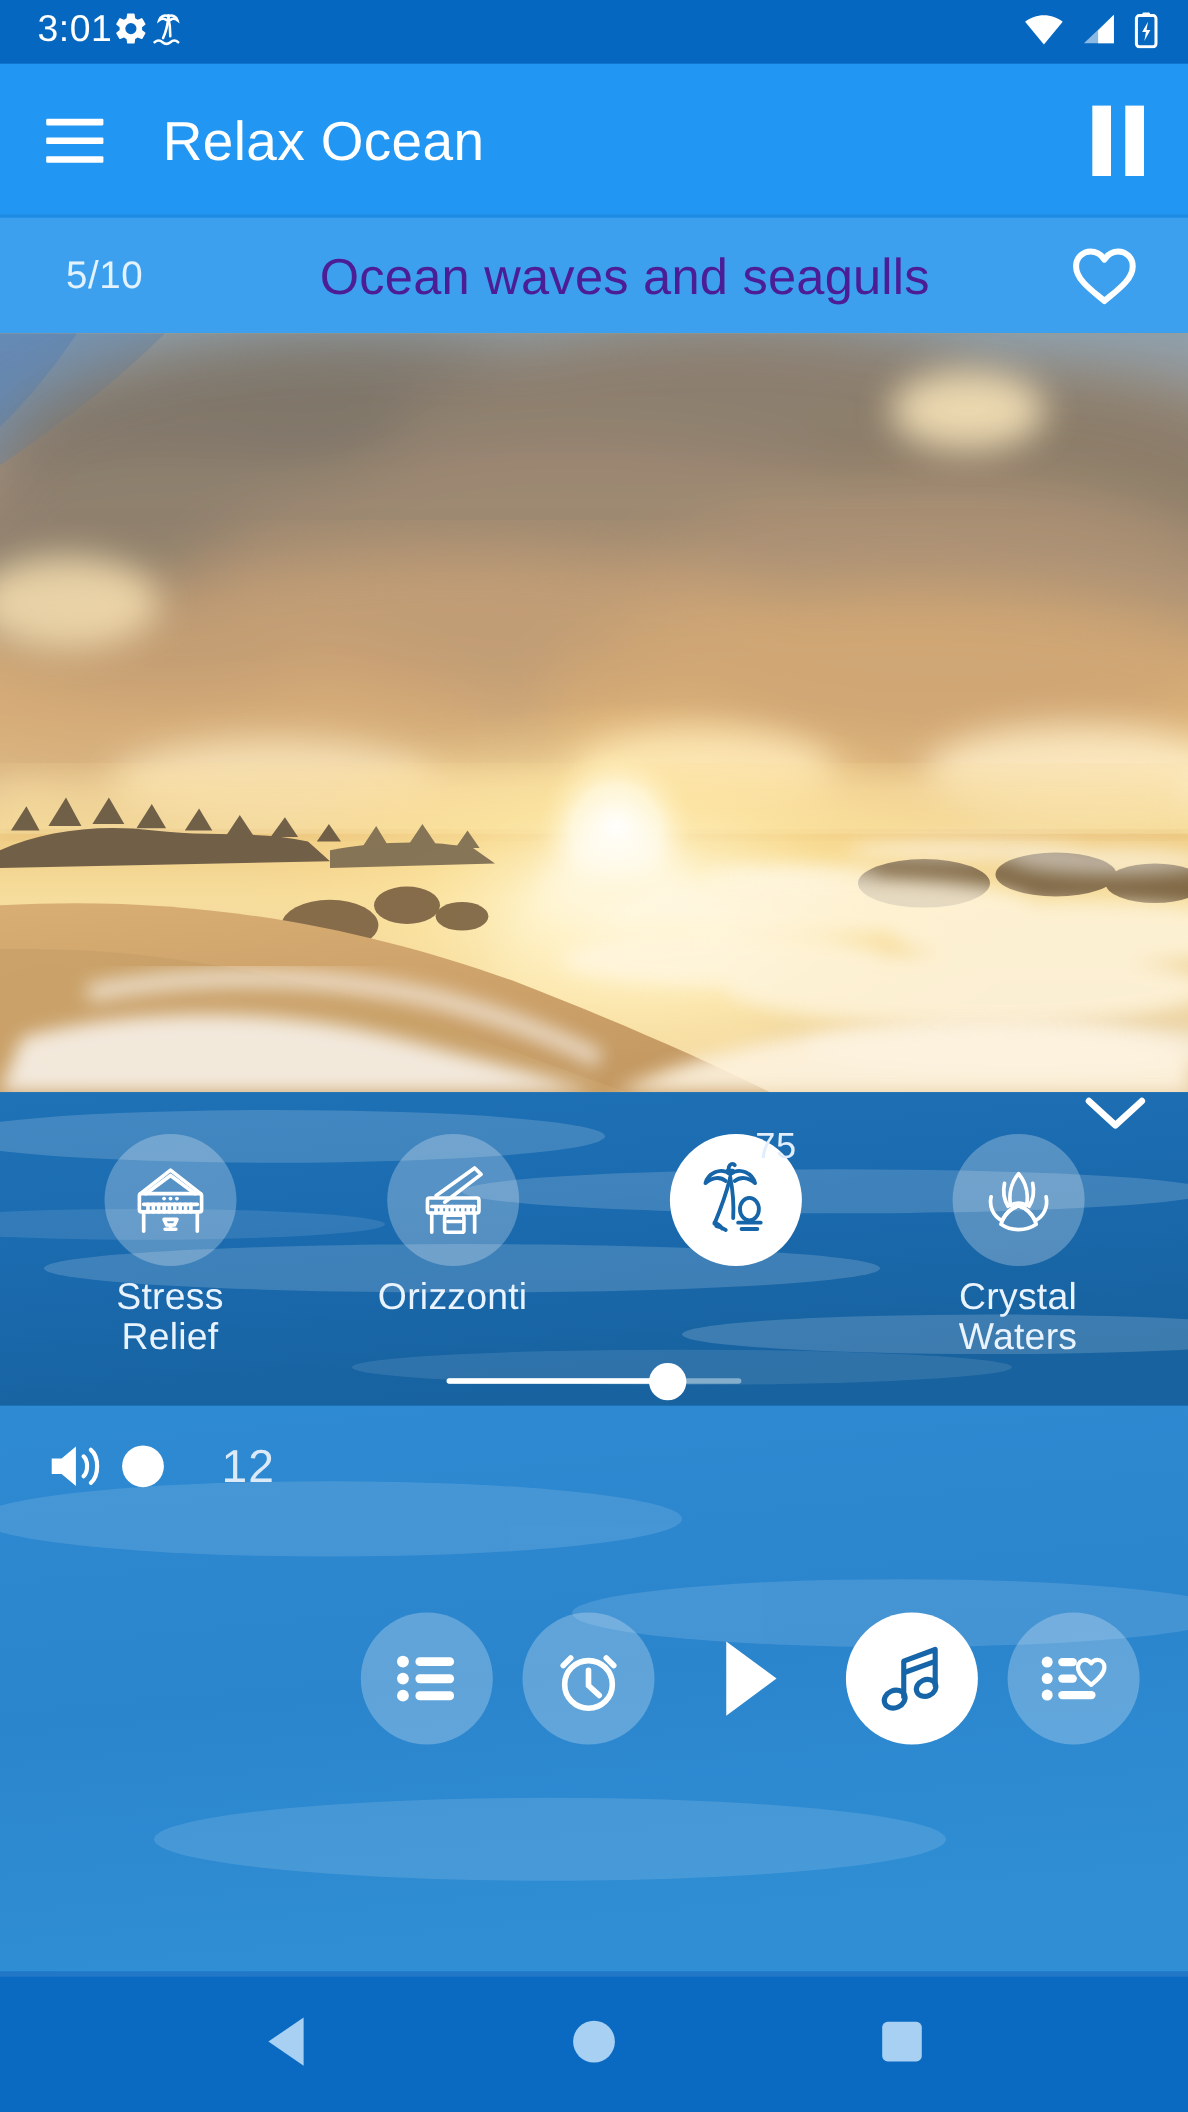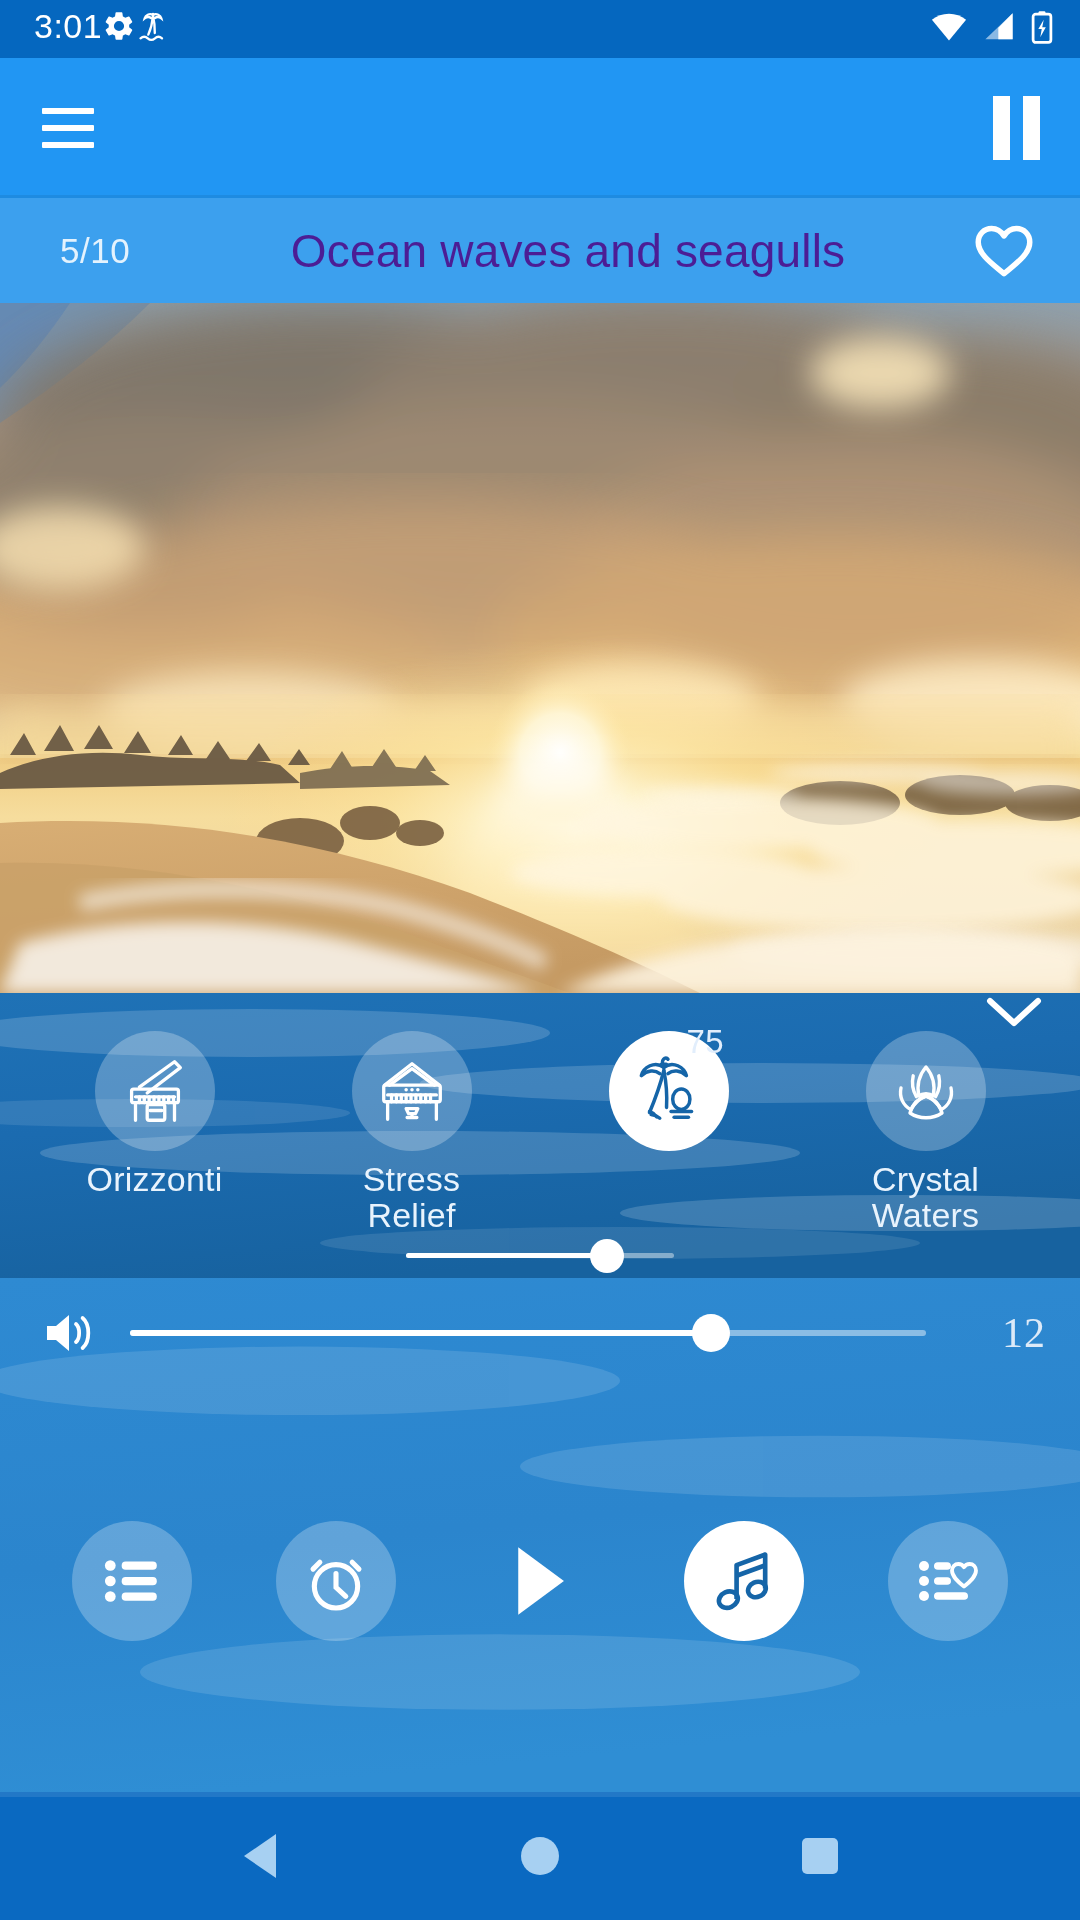--- a/index.html
+++ b/index.html
@@ -115,21 +115,21 @@
   }
 
   
   .player{
     flex:1;
     background:#2b85cd;
     position:relative; overflow:hidden;
     display:flex; flex-direction:column;
   }
   .player-bg{ position:absolute; inset:0; width:100%; height:100%; }
-  .player-inner{ position:relative; display:flex; flex-direction:column; height:100%;font-family:Liberation Serif, serif; }
+  .player-inner{ position:relative; display:flex; flex-direction:row; height:100%; }
   .vol-row{
     height:110px; display:flex; align-items:center; padding:0 34px 0 40px; gap:28px;
   }
   .vol-slider{ position:relative; flex:1; height:46px; display:flex; align-items:center; cursor:pointer; }
   .vol-slider .track{ position:absolute; left:0; right:0; height:6px; background:rgba(255,255,255,0.45); border-radius:3px; }
   .vol-slider .fill{ position:absolute; left:0; height:6px; background:#ffffff; border-radius:3px; }
   .vol-slider .thumb{
     position:absolute; width:38px; height:38px; border-radius:50%; background:#fff;
     transform:translateX(-50%);
   }
@@ -208,20 +208,21 @@
       </span>
     </div>
   </div>
 
   <div class="appbar">
     <div class="hamburger">
       <span></span>
       <span></span>
       <span></span>
     </div>
+    <div class="app-title">Relax Ocean</div>
     <div class="pause-btn">
       <i></i>
       <i></i>
     </div>
   </div>
 
   <div class="trackbar">
     <div class="track-index">5/10</div>
     <div class="track-title">Ocean waves and seagulls</div>
     <div class="fav-btn">
@@ -394,53 +395,53 @@
         <svg class="collapse-btn" width="60" height="34" viewBox="0 0 30 17" fill="none" stroke="#ffffff" stroke-width="3" stroke-linecap="round" stroke-linejoin="round">
           <path d="M3 3 L15 14 L27 3"></path>
         </svg>
       </div>
 
       <div class="sounds">
 
         <div class="sound">
           <div class="sound-circle">
             <svg width="78" height="78" viewBox="0 0 40 40" fill="none" stroke="#ffffff" stroke-width="1.7" stroke-linejoin="round" stroke-linecap="round">
-              <path d="M12 18 L30 5 L33 8 L16 21"></path>
-              <rect x="8" y="19" width="24" height="7" rx="1"></rect>
-              <path d="M10 23 h20"></path>
-              <path d="M12 23 v3 M14.5 23 v3 M17 23 v3 M19.5 23 v3 M22 23 v3 M24.5 23 v3 M27 23 v3 M29.5 23 v3"></path>
-              <path d="M10 26 v9 M30 26 v9"></path>
-              <rect x="16" y="27" width="9" height="8" rx="1"></rect>
-              <path d="M17.5 30 h6"></path>
-            </svg>
-          </div>
-          <div class="sound-label">
-            <span>Orizzonti</span>
-          </div>
-        </div>
-
-        <div class="sound">
-          <div class="sound-circle">
-            <svg width="78" height="78" viewBox="0 0 40 40" fill="none" stroke="#ffffff" stroke-width="1.7" stroke-linejoin="round" stroke-linecap="round">
               <path d="M6 17 L20 6 L34 17"></path>
               <path d="M8.5 17 L20 8.5 L31.5 17"></path>
               <rect x="5.5" y="17" width="29" height="8.5" rx="1"></rect>
               <path d="M7.5 22 h25"></path>
               <path d="M9.5 22 v3.5 M12 22 v3.5 M14.5 22 v3.5 M17 22 v3.5 M19.5 22 v3.5 M22 22 v3.5 M24.5 22 v3.5 M27 22 v3.5 M29.5 22 v3.5"></path>
               <circle cx="17" cy="19.3" r="0.9" fill="#ffffff" stroke="none"></circle>
               <circle cx="20" cy="19.3" r="0.9" fill="#ffffff" stroke="none"></circle>
               <circle cx="23" cy="19.3" r="0.9" fill="#ffffff" stroke="none"></circle>
               <path d="M7.5 25.5 v9 M32.5 25.5 v9"></path>
               <path d="M17 29 h6 l-1.2 2.6 h-3.6z"></path>
               <path d="M20 31.6 v2 M17.5 33.6 h5"></path>
             </svg>
           </div>
           <div class="sound-label">
             <span>Stress</span><br>
             <span>Relief</span>
+          </div>
+        </div>
+
+        <div class="sound">
+          <div class="sound-circle">
+            <svg width="78" height="78" viewBox="0 0 40 40" fill="none" stroke="#ffffff" stroke-width="1.7" stroke-linejoin="round" stroke-linecap="round">
+              <path d="M12 18 L30 5 L33 8 L16 21"></path>
+              <rect x="8" y="19" width="24" height="7" rx="1"></rect>
+              <path d="M10 23 h20"></path>
+              <path d="M12 23 v3 M14.5 23 v3 M17 23 v3 M19.5 23 v3 M22 23 v3 M24.5 23 v3 M27 23 v3 M29.5 23 v3"></path>
+              <path d="M10 26 v9 M30 26 v9"></path>
+              <rect x="16" y="27" width="9" height="8" rx="1"></rect>
+              <path d="M17.5 30 h6"></path>
+            </svg>
+          </div>
+          <div class="sound-label">
+            <span>Orizzonti</span>
           </div>
         </div>
 
         <div class="sound active">
           <div class="sound-circle">
             <svg width="82" height="82" viewBox="0 0 40 40" fill="none" stroke="#1565a8" stroke-width="1.7" stroke-linejoin="round" stroke-linecap="round">
               <path d="M17.5 8.5 C13 5 7.5 8.5 6.5 12.5 C9.5 9.8 13 9.5 15.5 11.5"></path>
               <path d="M17.5 8.5 C22 5 27.5 8.5 28.5 12.5 C25.5 9.8 22 9.5 19.5 11.5"></path>
               <path d="M17.5 8.5 C15.5 4.5 18.5 3 19.5 4.5"></path>
               <path d="M16.3 7 L18.7 7"></path>

